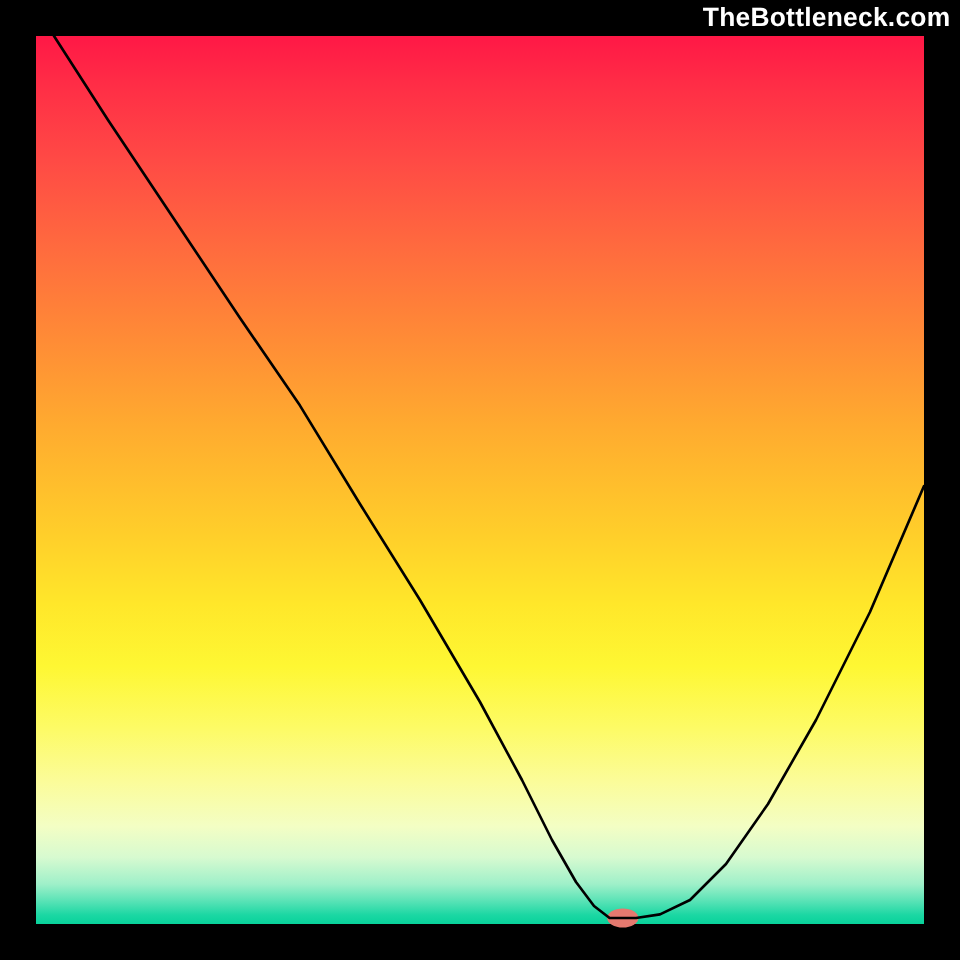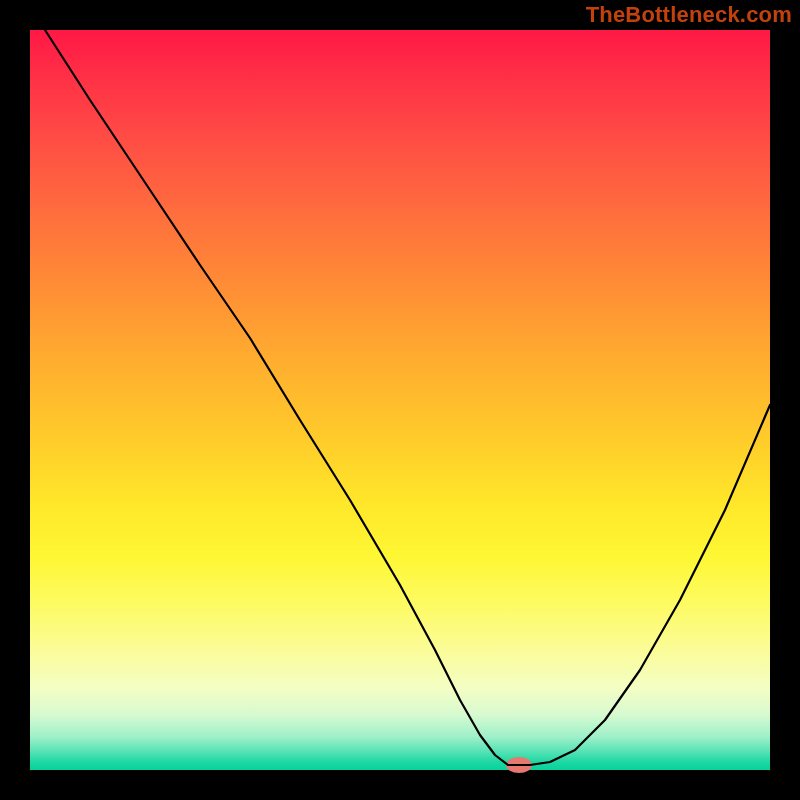--- a/index.html
+++ b/index.html
@@ -50,21 +50,21 @@
     height: 740px;
     overflow: visible;
   }
   .watermark {
     position: absolute;
     top: 2px;
     right: 8px;
     font-family: Arial, Helvetica, sans-serif;
     font-size: 22px;
     font-weight: 600;
-    color: #c2410c;
+    color: #ffffff;
     letter-spacing: 0.2px;
     user-select: none;
   }
   .marker {
     fill: #e5796f;
     stroke: none;
   }
   path.line {
     fill: none;
     stroke: #000;

